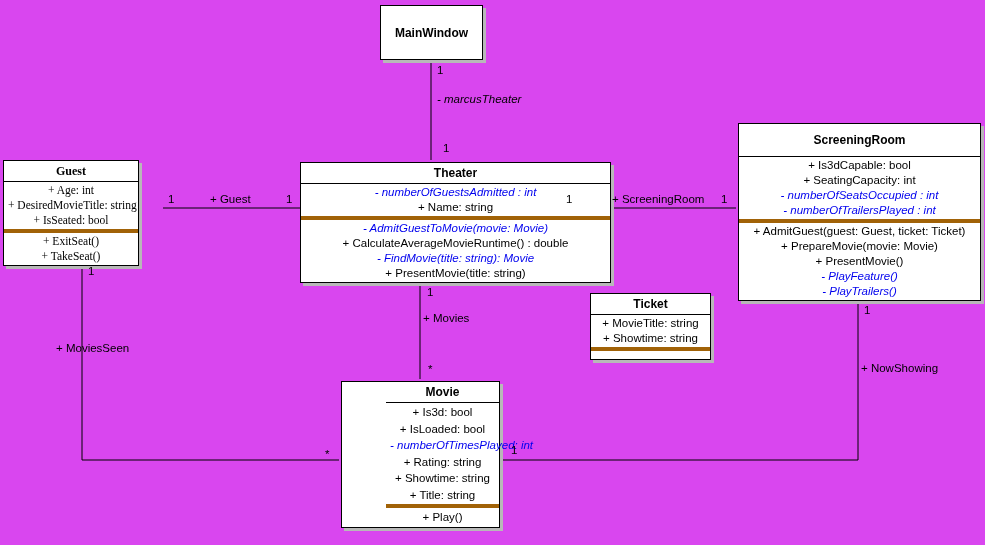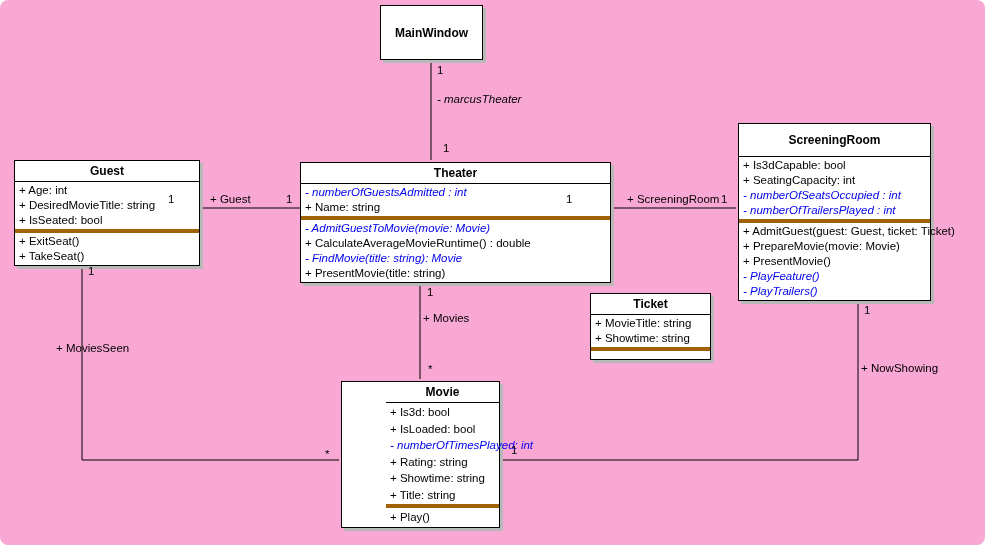--- a/index.html
+++ b/index.html
@@ -2,23 +2,22 @@
 <html style="--priv: #0000ee;"><head>
 <meta charset="utf-8">
 <style>
   * { margin: 0; padding: 0; box-sizing: border-box; }
   html, body { background: #ffffff; }
   body { font-family: "Liberation Sans", sans-serif; }
   #canvas {
     position: relative;
     width: 985px;
     height: 545px;
-    background: #f9a8d4;
+    background: #d946ef;
     overflow: hidden;
-    border-radius: 8px;
   }
   #edge-layer { position: absolute; left: 0; top: 0; width: 985px; height: 545px; }
   .cls {
     position: absolute;
     background: #ffffff;
     border: 1px solid #000000;
     box-shadow: 3px 3px 0 #b8b8b8;
     color: #000000;
   }
   .cls .title {
@@ -26,21 +25,21 @@
     font-weight: bold;
     line-height: 14px;
     text-align: center;
     padding: 3px 4px;
     border-bottom: 1px solid #000000;
     white-space: nowrap;
   }
   .cls.no-sections { display: flex; align-items: center; justify-content: center; }
   .cls.no-sections .title { border-bottom: none; padding: 0; }
   .cls.tall-title .title { padding: 9px 4px; }
-  .sec { padding: 1px 0; }
+  .sec { padding: 1px 0; text-align: center; }
   .sec.methods { border-top: 4px solid #a16207; }
   .sec.empty { min-height: 12px; }
   .member {
     font-size: 11.5px;
     line-height: 15px;
     padding: 0 4px;
     white-space: nowrap;
   }
   .cls.movie .member { line-height: 16.5px; }
   .priv { color: var(--priv, #0000ee); font-style: italic; }
@@ -68,21 +67,21 @@
     <path d="M563 208 L736 208" fill="none" stroke="#000000" stroke-width="1" marker-end="url(#openArrow)"></path>
     <path d="M420 280 L420 379" fill="none" stroke="#000000" stroke-width="1" marker-end="url(#openArrow)"></path>
     <path d="M82 260 L82 460 L339 460" fill="none" stroke="#000000" stroke-width="1" marker-end="url(#openArrow)"></path>
     <path d="M858 295 L858 460 L502 460" fill="none" stroke="#000000" stroke-width="1" marker-end="url(#openArrow)"></path>
   </svg>
 
   <div class="cls no-sections" style="left:380px; top:5px; width:103px; height:55px;">
     <div class="title">MainWindow</div>
   </div>
 
-  <div class="cls" style="left:14px; top:160px; width:186px;">
+  <div class="cls" style="left:3px; top:160px; width:136px;font-family:Liberation Serif, serif;">
     <div class="title">Guest</div>
     <div class="sec attrs">
         <div class="member">+ Age: int</div>
         <div class="member">+ DesiredMovieTitle: string</div>
         <div class="member">+ IsSeated: bool</div>
       </div>
     <div class="sec methods">
         <div class="member">+ ExitSeat()</div>
         <div class="member">+ TakeSeat()</div>
       </div>
@@ -95,21 +94,21 @@
         <div class="member">+ Name: string</div>
       </div>
     <div class="sec methods">
         <div class="member priv">- AdmitGuestToMovie(movie: Movie)</div>
         <div class="member">+ CalculateAverageMovieRuntime() : double</div>
         <div class="member priv">- FindMovie(title: string): Movie</div>
         <div class="member">+ PresentMovie(title: string)</div>
       </div>
   </div>
 
-  <div class="cls tall-title" style="left:738px; top:123px; width:193px;">
+  <div class="cls tall-title" style="left:738px; top:123px; width:243px;">
     <div class="title">ScreeningRoom</div>
     <div class="sec attrs">
         <div class="member">+ Is3dCapable: bool</div>
         <div class="member">+ SeatingCapacity: int</div>
         <div class="member priv">- numberOfSeatsOccupied : int</div>
         <div class="member priv">- numberOfTrailersPlayed : int</div>
       </div>
     <div class="sec methods">
         <div class="member">+ AdmitGuest(guest: Guest, ticket: Ticket)</div>
         <div class="member">+ PrepareMovie(movie: Movie)</div>
@@ -145,21 +144,21 @@
 
   <span class="lbl" style="left:437px; top:63px;">1</span>
   <span class="lbl priv" style="left:437px; top:92px;">- marcusTheater</span>
   <span class="lbl" style="left:443px; top:141px;">1</span>
 
   <span class="lbl" style="left:286px; top:192px;">1</span>
   <span class="lbl" style="left:210px; top:192px;">+ Guest</span>
   <span class="lbl" style="left:168px; top:192px;">1</span>
 
   <span class="lbl" style="left:566px; top:192px;">1</span>
-  <span class="lbl" style="left:627px; top:192px;">+ ScreeningRoom</span>
+  <span class="lbl" style="left:612px; top:192px;">+ ScreeningRoom</span>
   <span class="lbl" style="left:721px; top:192px;">1</span>
 
   <span class="lbl" style="left:427px; top:285px;">1</span>
   <span class="lbl" style="left:423px; top:311px;">+ Movies</span>
   <span class="lbl" style="left:428px; top:362px;">*</span>
 
   <span class="lbl" style="left:88px; top:264px;">1</span>
   <span class="lbl" style="left:56px; top:341px;">+ MoviesSeen</span>
   <span class="lbl" style="left:325px; top:447px;">*</span>
 

